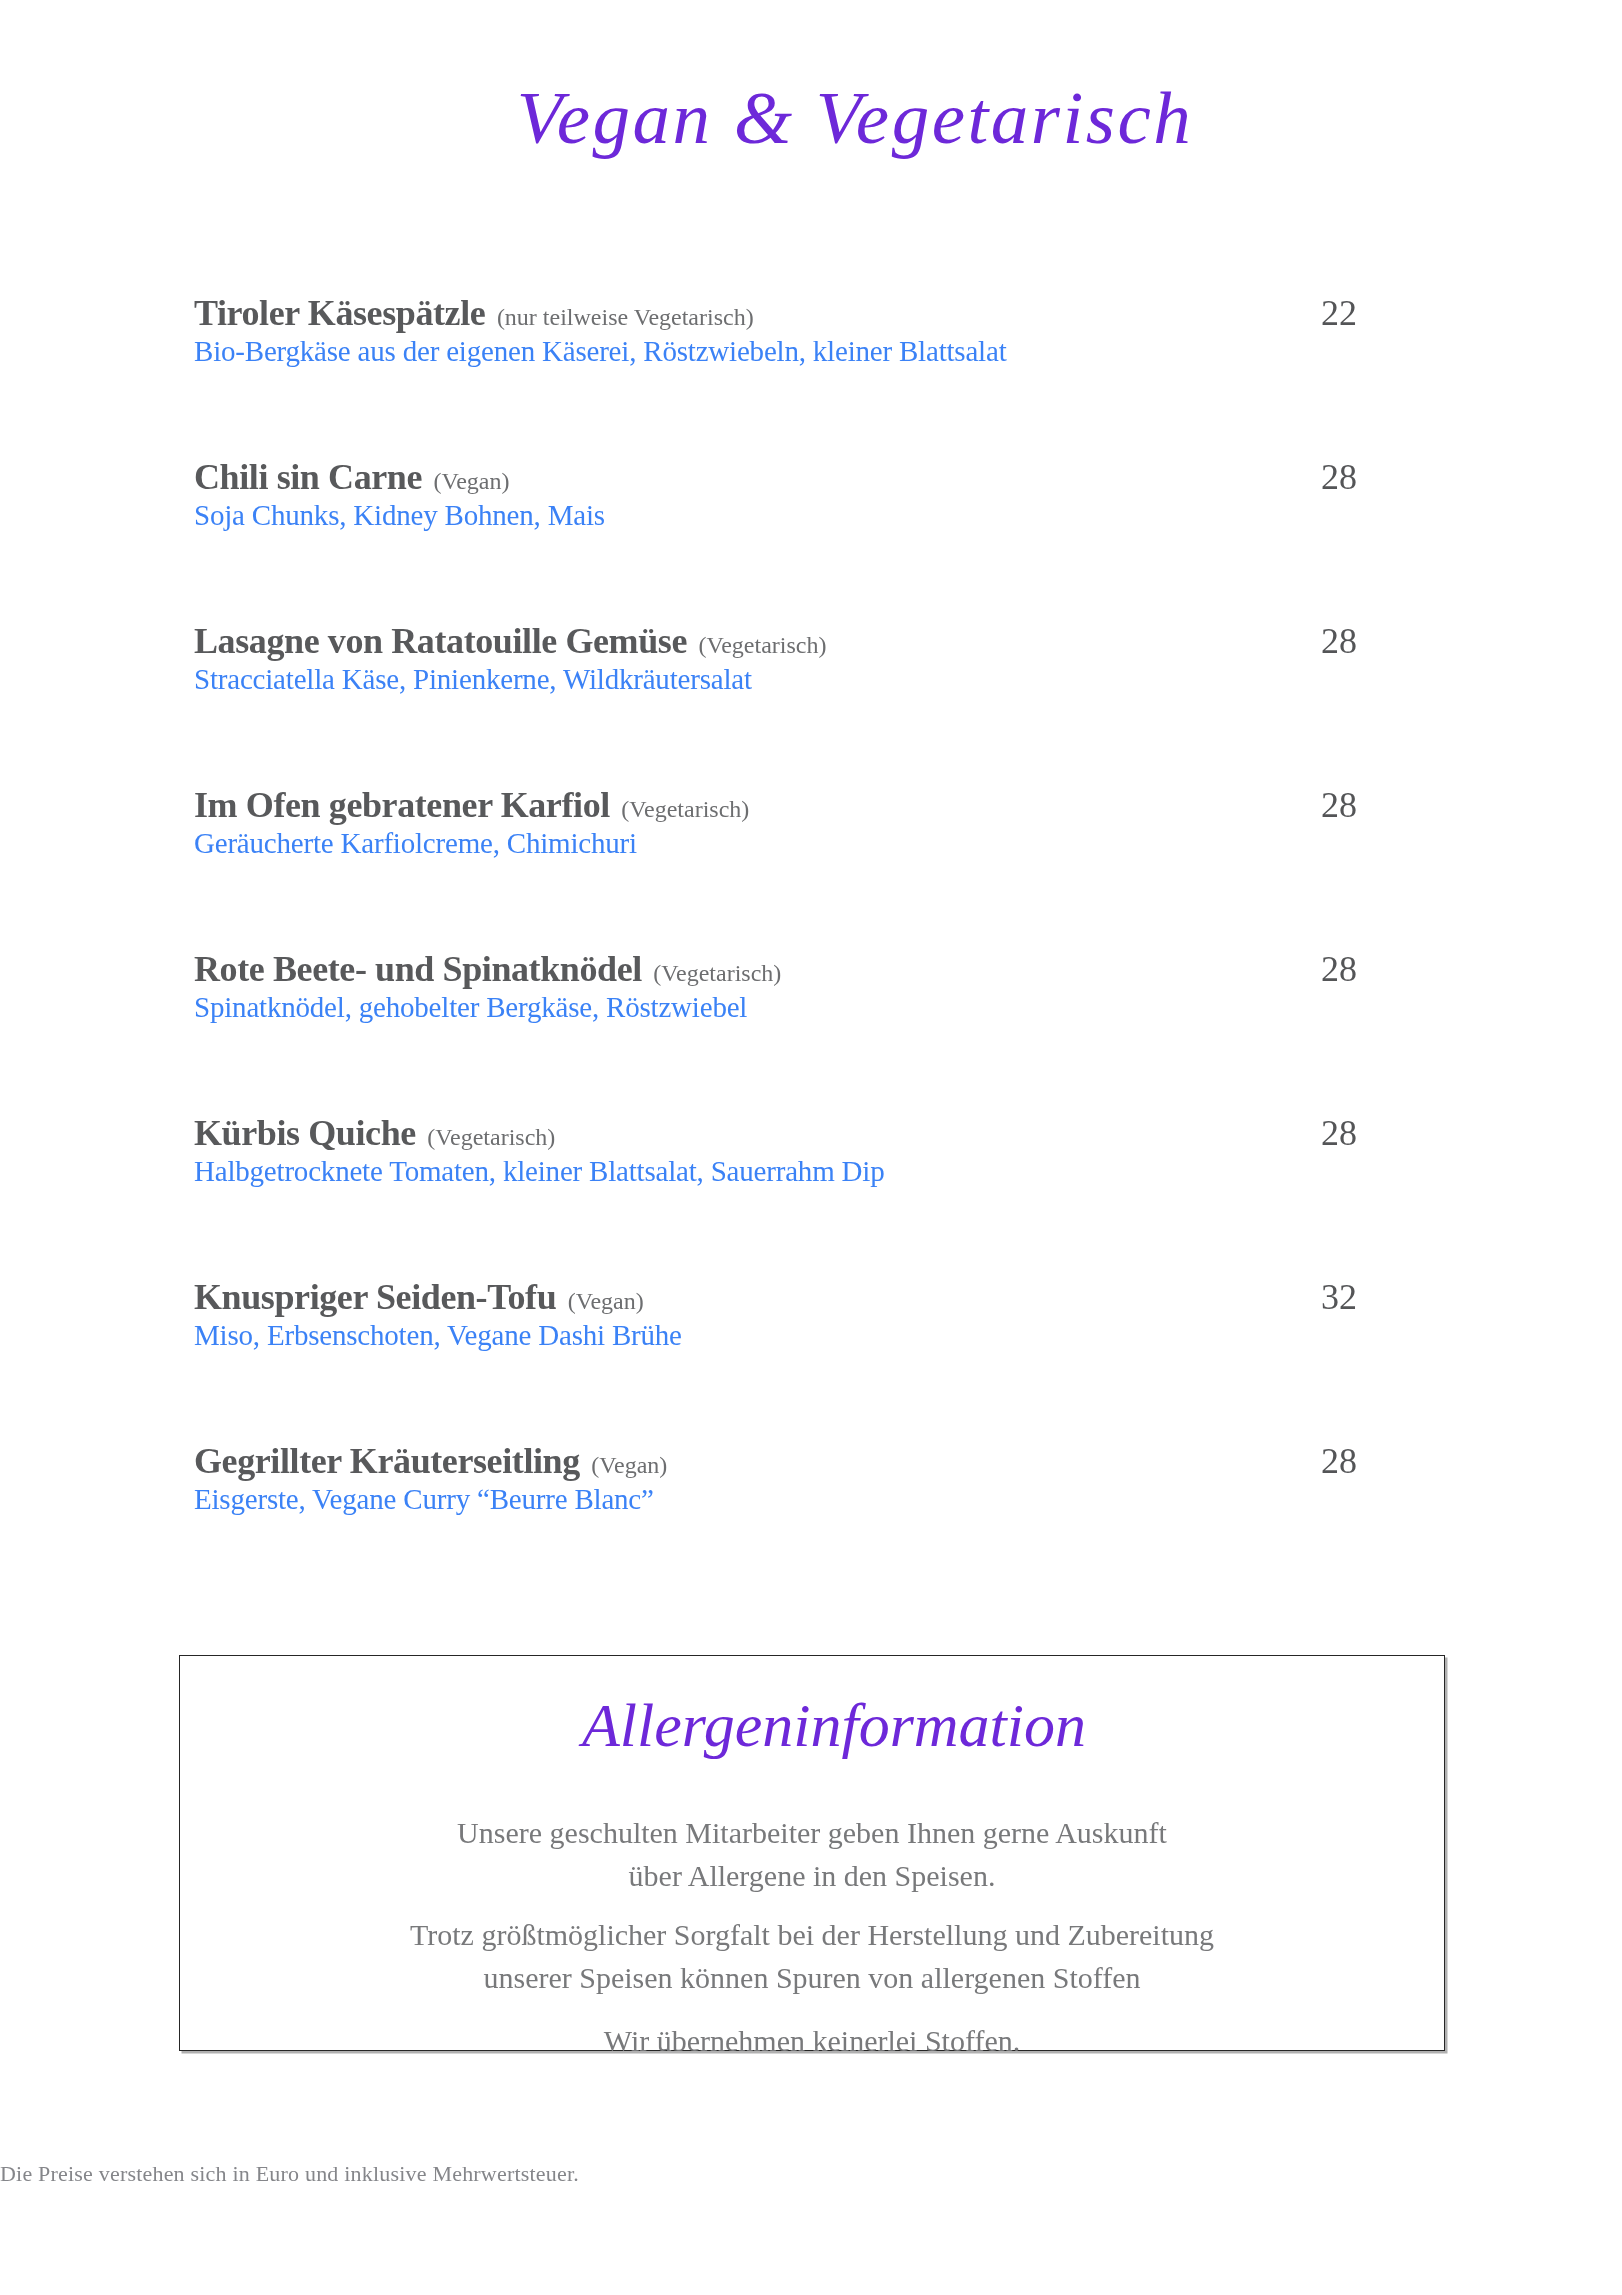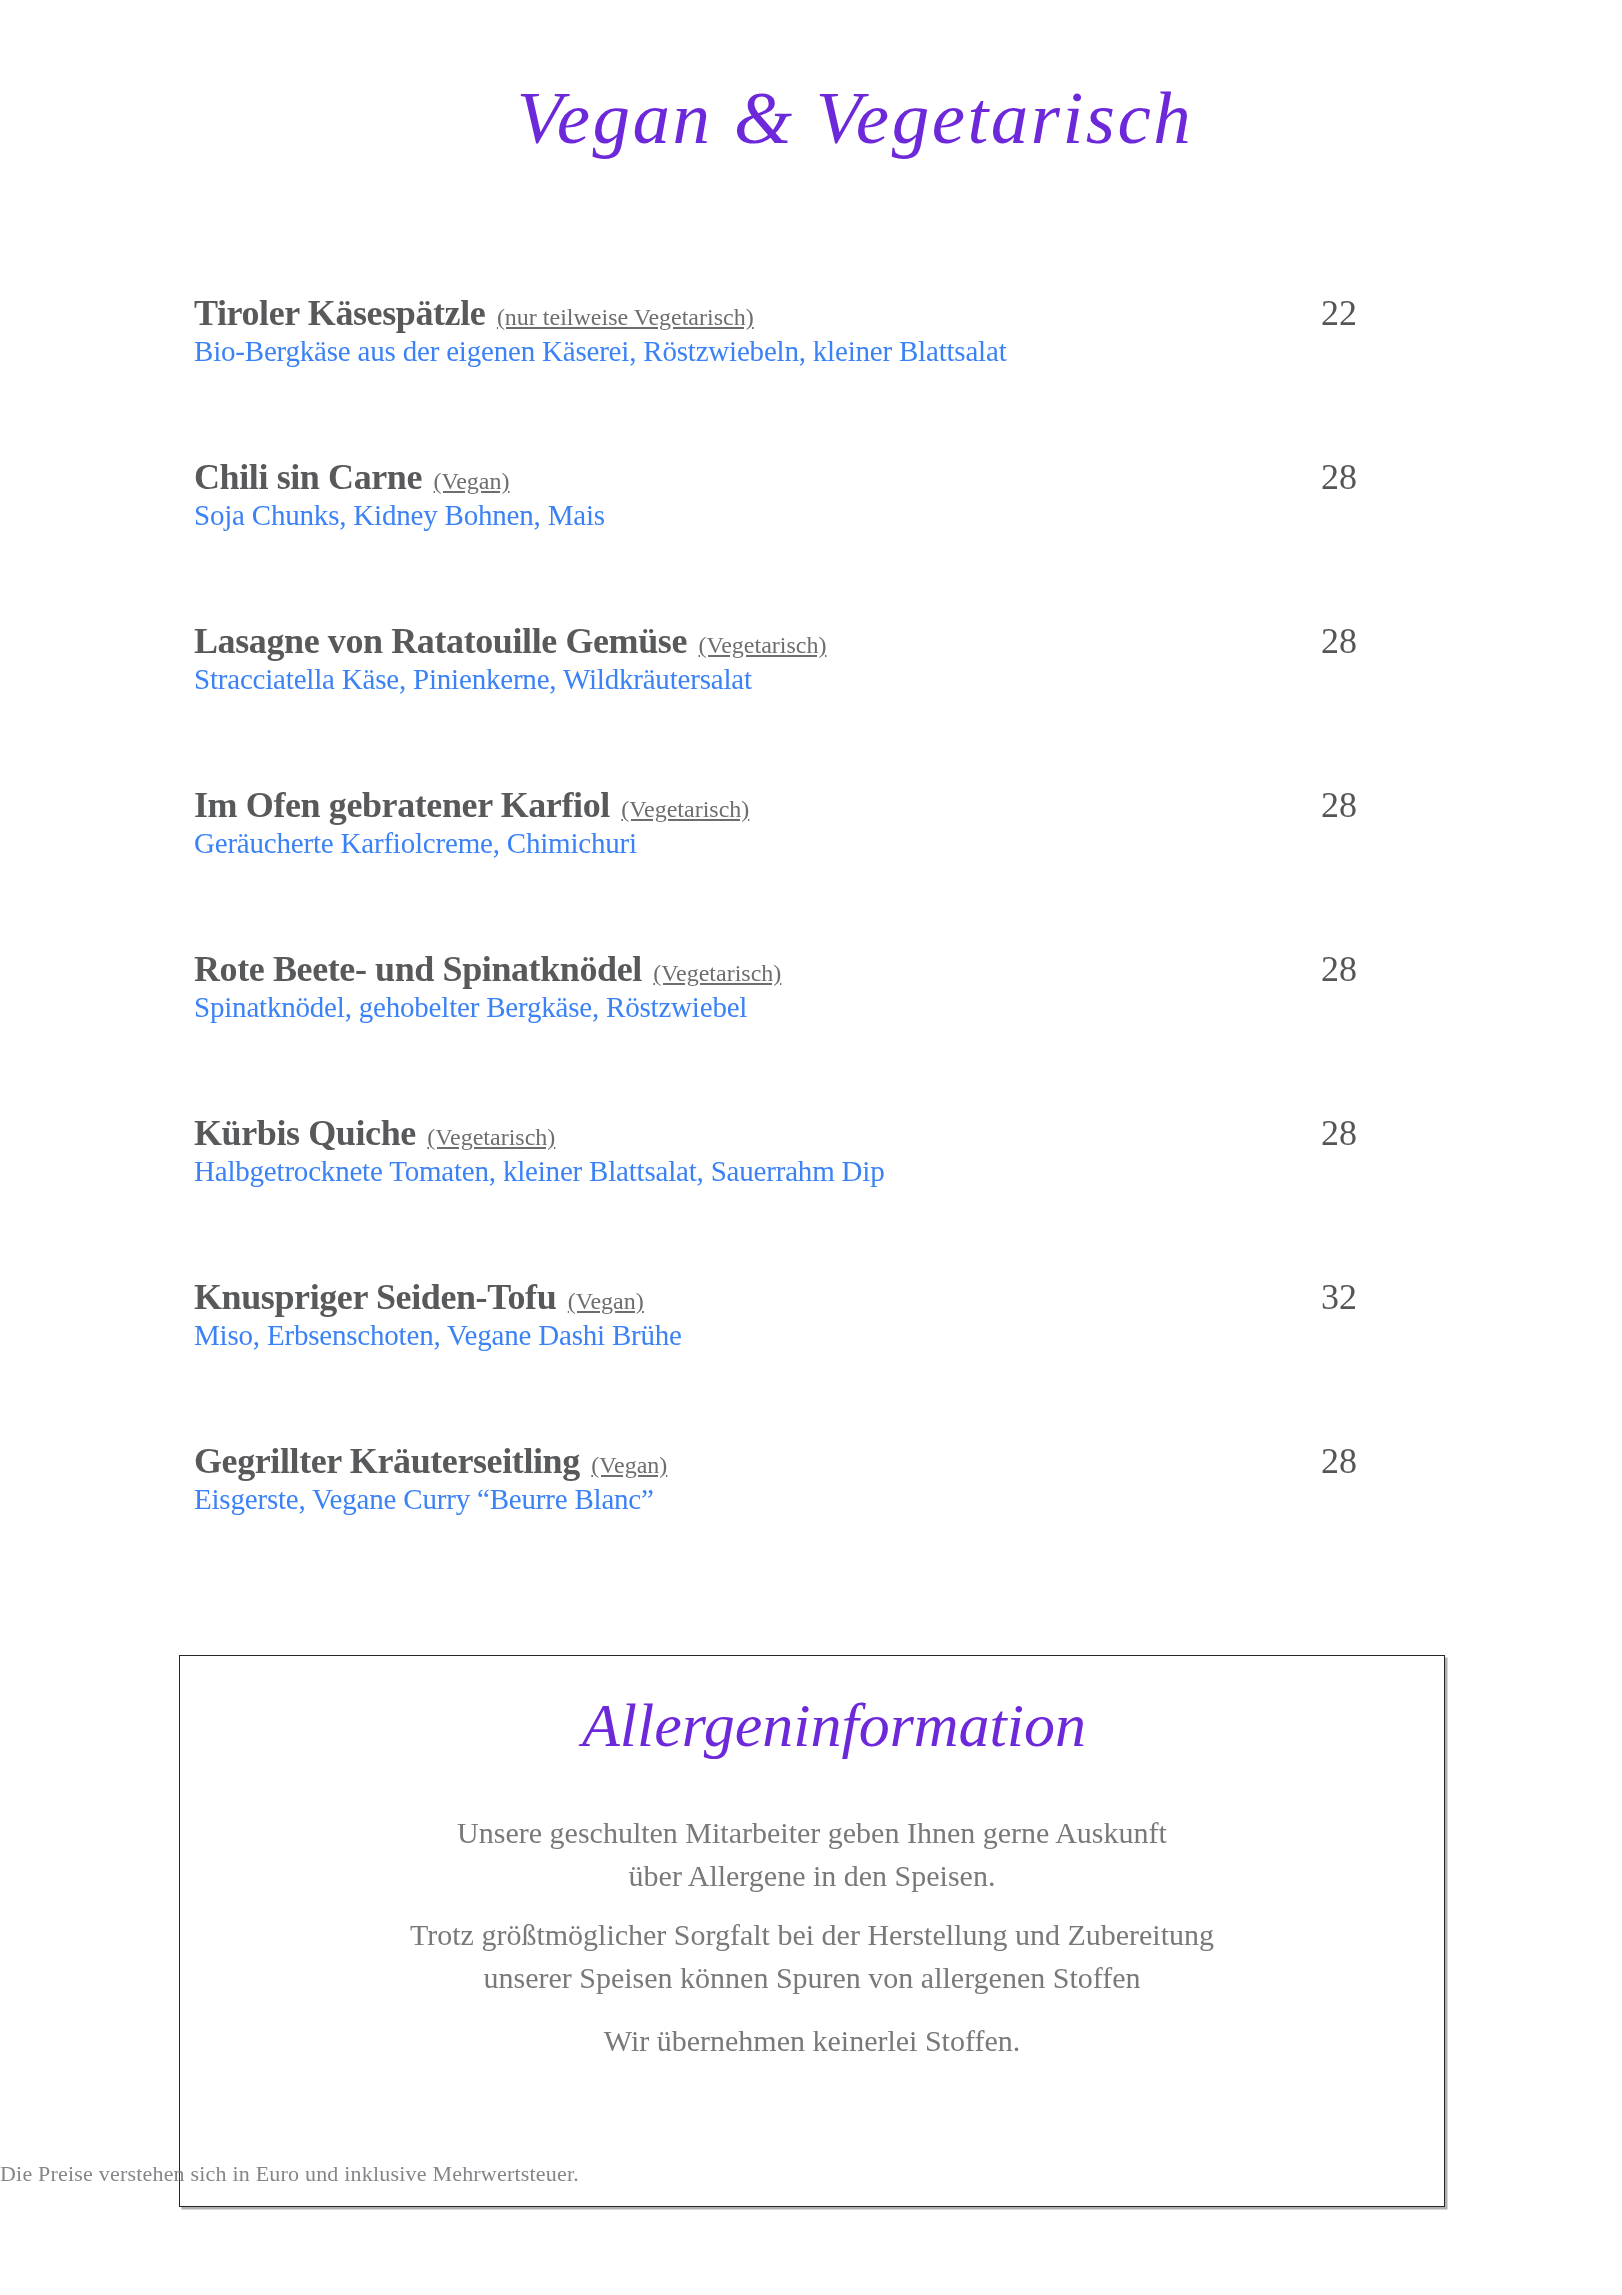--- a/index.html
+++ b/index.html
@@ -26,29 +26,29 @@
   }
   .menu {
     position:absolute; top:292px; left:194px; width:1163px;
   }
   .menu-item { height:164px; }
   .item-head { display:flex; align-items:baseline; }
   .item-name {
     font-weight:bold; font-size:36px; color:#58595b;
     letter-spacing:-0.4px; line-height:1.1; white-space:nowrap;
   }
-  .item-tag { font-size:24px; color:#6d6e70; margin-left:11.5px; white-space:nowrap;text-decoration:underline; }
+  .item-tag { font-size:24px; color:#6d6e70; margin-left:11.5px; white-space:nowrap; }
   .item-price { margin-left:auto; font-size:36px; color:#545557; }
   .item-desc {
     margin-top:1px; font-size:29px; color:#3b82f6;
     letter-spacing:-0.2px; white-space:nowrap;
   }
   .allergen-box {
     position:absolute; left:179px; top:1655px;
-    width:1266px; height:552px;
+    width:1266px; height:396px;
     border:1.6px solid #262626;
     box-shadow:2.5px 2.5px 0 #b0b0b0;
     box-sizing:border-box;
     text-align:center;
     background:#ffffff;
   }
   .box-title { font-size:62px; line-height:115px; margin-top:11.5px; }
   .box-p { font-size:30px; line-height:43px; color:#78797b; margin:0; }
   .box-p .line { display:block; white-space:nowrap; }
   .p1 { margin-top:28px; }

